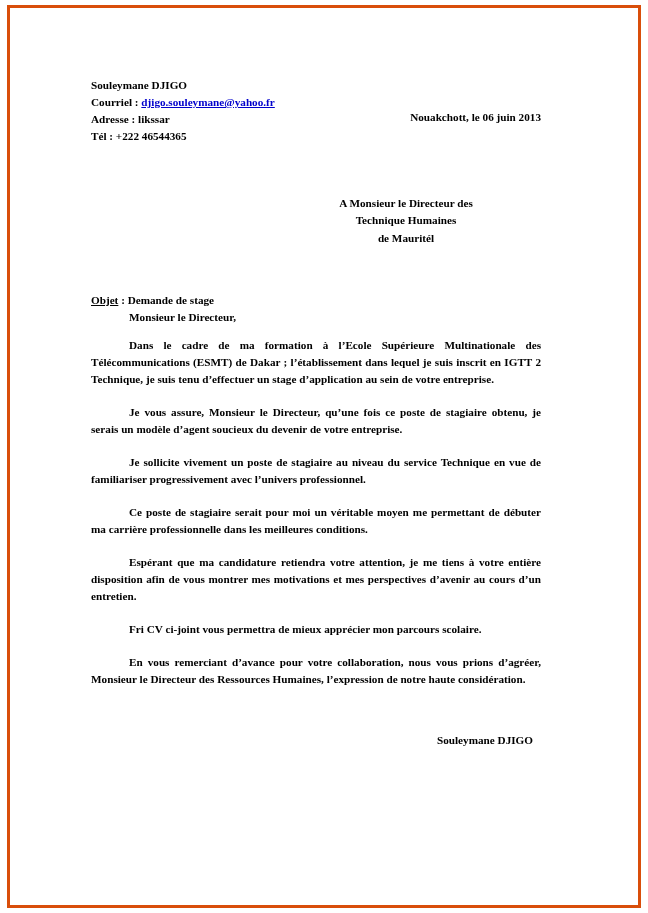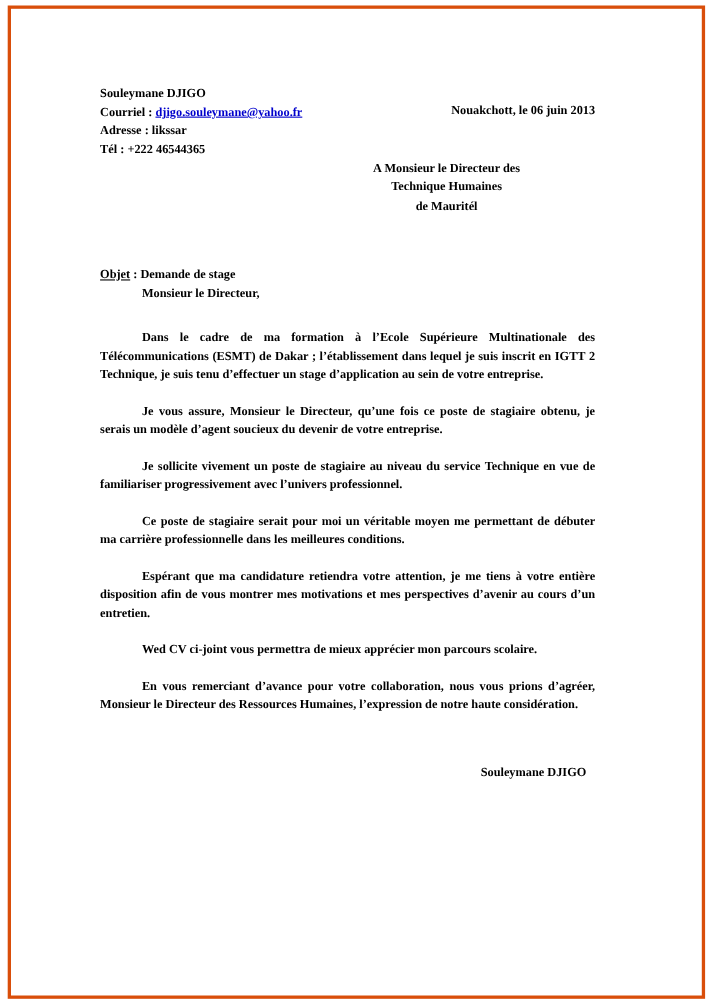--- a/index.html
+++ b/index.html
@@ -46,48 +46,49 @@
   }
   .sender-block {
     position: relative;
   }
   .sender-line {
     white-space: nowrap;
   }
   .place-date {
     position: absolute;
     right: 0;
-    top: 16px;
+    top: 32px;
     white-space: nowrap;
   }
   a.mail {
     color: #0000cc;
     text-decoration: underline;
   }
   .recipient {
+    margin-top: 50px;
     text-align: center;
     padding-left: 180px;
     line-height: 1.55;
   }
   .object {
     margin-top: 45px;
   }
   .object .label {
     text-decoration: underline;
   }
   .salutation {
     padding-left: 38px;
   }
   p.body-par {
     margin: 16px 0 0 0;
     text-align: justify;
     text-indent: 38px;
   }
   p.body-par.first {
-    margin-top: 23px;
+    margin-top: 11px;
   }
   .signature {
     margin-top: 44px;
     text-align: right;
     padding-right: 8px;
   }
 </style>
 </head>
 <body>
 
@@ -118,18 +119,18 @@
       <span class="label">Objet</span><span> : Demande de stage</span>
     </div>
 
     <div class="salutation">Monsieur le Directeur,</div>
 
     <p class="body-par first">Dans le cadre de ma formation à l’Ecole Supérieure Multinationale des Télécommunications (ESMT) de Dakar ; l’établissement dans lequel je suis inscrit en IGTT 2 Technique, je suis tenu d’effectuer un stage d’application au sein de votre entreprise.</p>
     <p class="body-par">Je vous assure, Monsieur le Directeur, qu’une fois ce poste de stagiaire obtenu, je serais un modèle d’agent soucieux du devenir de votre entreprise.</p>
     <p class="body-par">Je sollicite vivement un poste de stagiaire au niveau du service Technique en vue de familiariser progressivement avec l’univers professionnel.</p>
     <p class="body-par">Ce poste de stagiaire serait pour moi un véritable moyen me permettant de débuter ma carrière professionnelle dans les meilleures conditions.</p>
     <p class="body-par">Espérant que ma candidature retiendra votre attention, je me tiens à votre entière disposition afin de vous montrer mes motivations et mes perspectives d’avenir au cours d’un entretien.</p>
-    <p class="body-par">Wed CV ci-joint vous permettra de mieux apprécier mon parcours scolaire.</p>
+    <p class="body-par">Fri CV ci-joint vous permettra de mieux apprécier mon parcours scolaire.</p>
     <p class="body-par">En vous remerciant d’avance pour votre collaboration, nous vous prions d’agréer, Monsieur le Directeur des Ressources Humaines, l’expression de notre haute considération.</p>
 
     <div class="signature">Souleymane DJIGO</div>
   </div>
 </div>
 
 </body></html>

